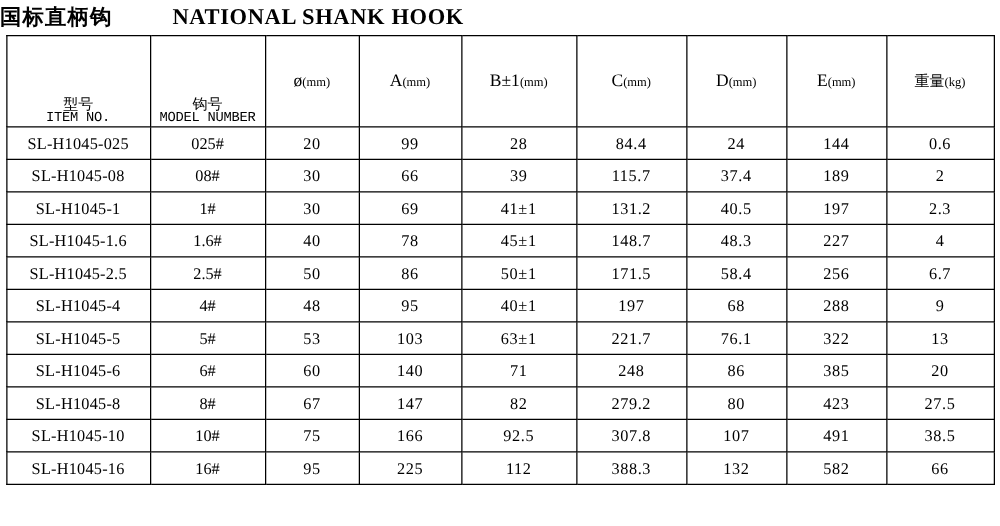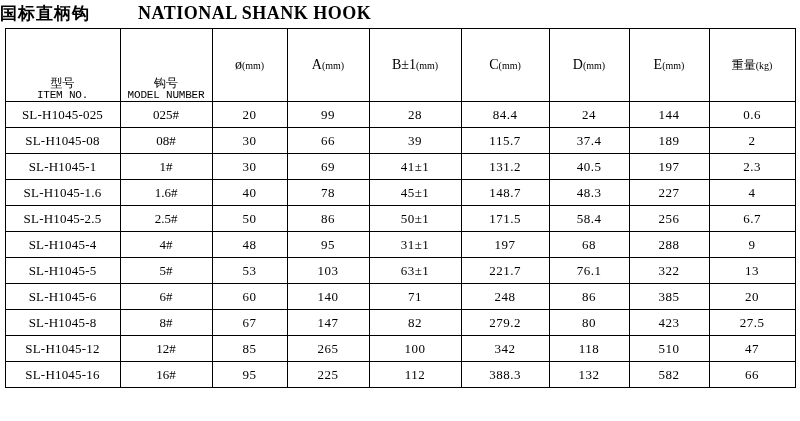--- a/index.html
+++ b/index.html
@@ -218,21 +218,21 @@
         <td class="num">171.5</td>
         <td class="num">58.4</td>
         <td class="num">256</td>
         <td class="num">6.7</td>
       </tr>
       <tr>
         <td class="item-cell">SL-H1045-4</td>
         <td class="model-cell">4#</td>
         <td class="num">48</td>
         <td class="num">95</td>
-        <td class="num">31±1</td>
+        <td class="num">40±1</td>
         <td class="num">197</td>
         <td class="num">68</td>
         <td class="num">288</td>
         <td class="num">9</td>
       </tr>
       <tr>
         <td class="item-cell">SL-H1045-5</td>
         <td class="model-cell">5#</td>
         <td class="num">53</td>
         <td class="num">103</td>
@@ -258,29 +258,29 @@
         <td class="model-cell">8#</td>
         <td class="num">67</td>
         <td class="num">147</td>
         <td class="num">82</td>
         <td class="num">279.2</td>
         <td class="num">80</td>
         <td class="num">423</td>
         <td class="num">27.5</td>
       </tr>
       <tr>
-        <td class="item-cell">SL-H1045-12</td>
-        <td class="model-cell">12#</td>
-        <td class="num">85</td>
-        <td class="num">265</td>
-        <td class="num">100</td>
-        <td class="num">342</td>
-        <td class="num">118</td>
-        <td class="num">510</td>
-        <td class="num">47</td>
+        <td class="item-cell">SL-H1045-10</td>
+        <td class="model-cell">10#</td>
+        <td class="num">75</td>
+        <td class="num">166</td>
+        <td class="num">92.5</td>
+        <td class="num">307.8</td>
+        <td class="num">107</td>
+        <td class="num">491</td>
+        <td class="num">38.5</td>
       </tr>
       <tr>
         <td class="item-cell">SL-H1045-16</td>
         <td class="model-cell">16#</td>
         <td class="num">95</td>
         <td class="num">225</td>
         <td class="num">112</td>
         <td class="num">388.3</td>
         <td class="num">132</td>
         <td class="num">582</td>

